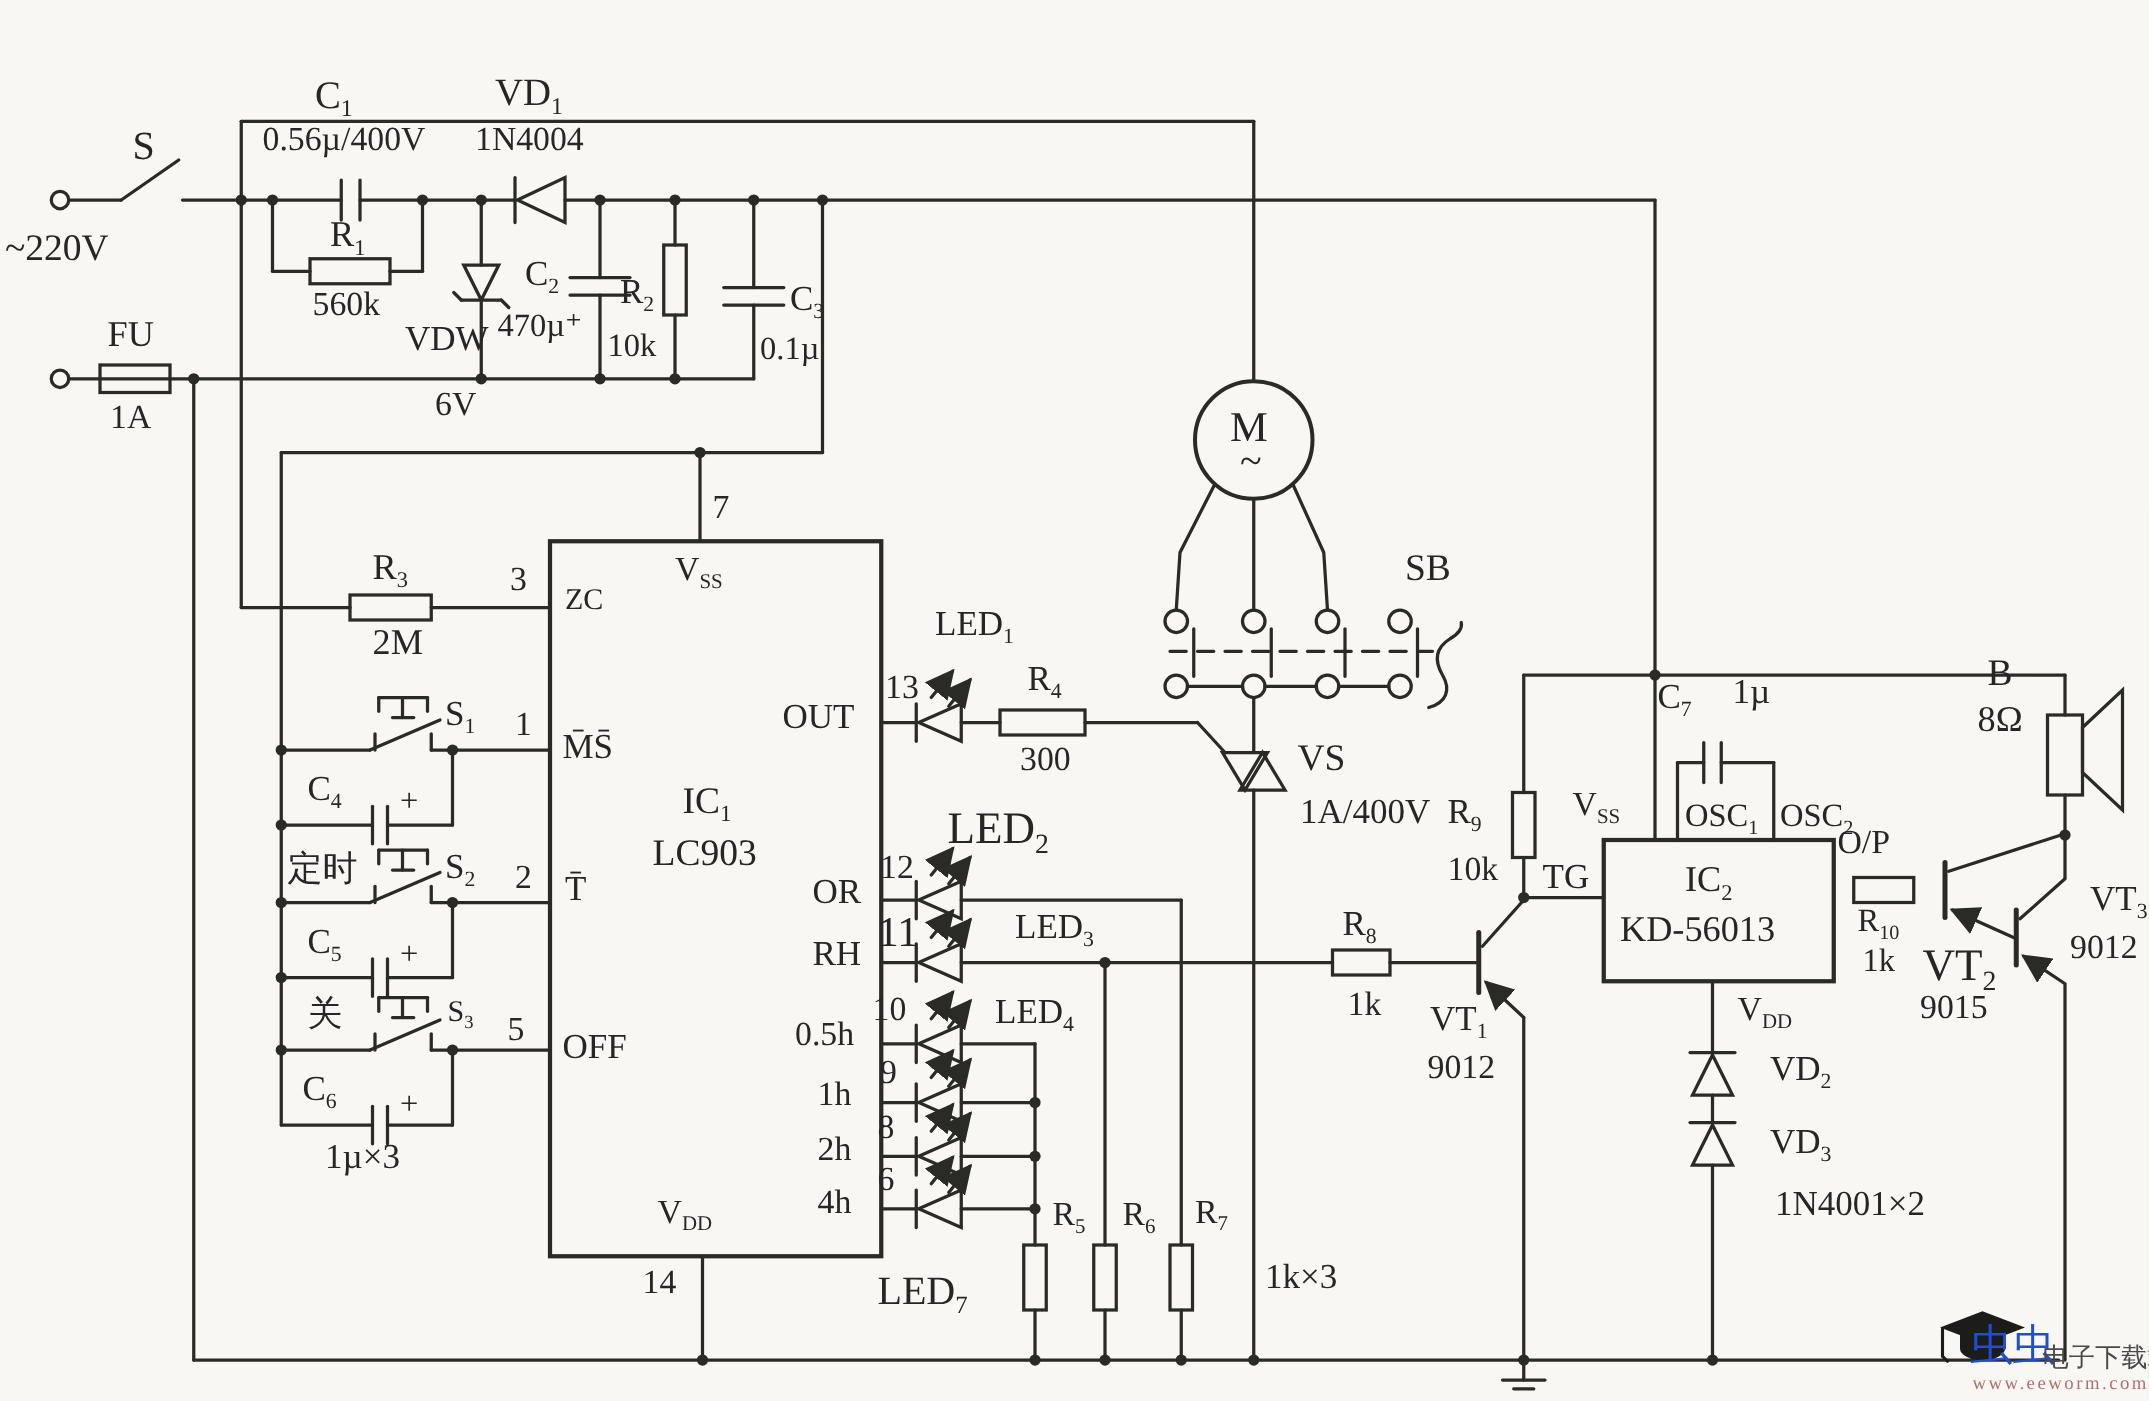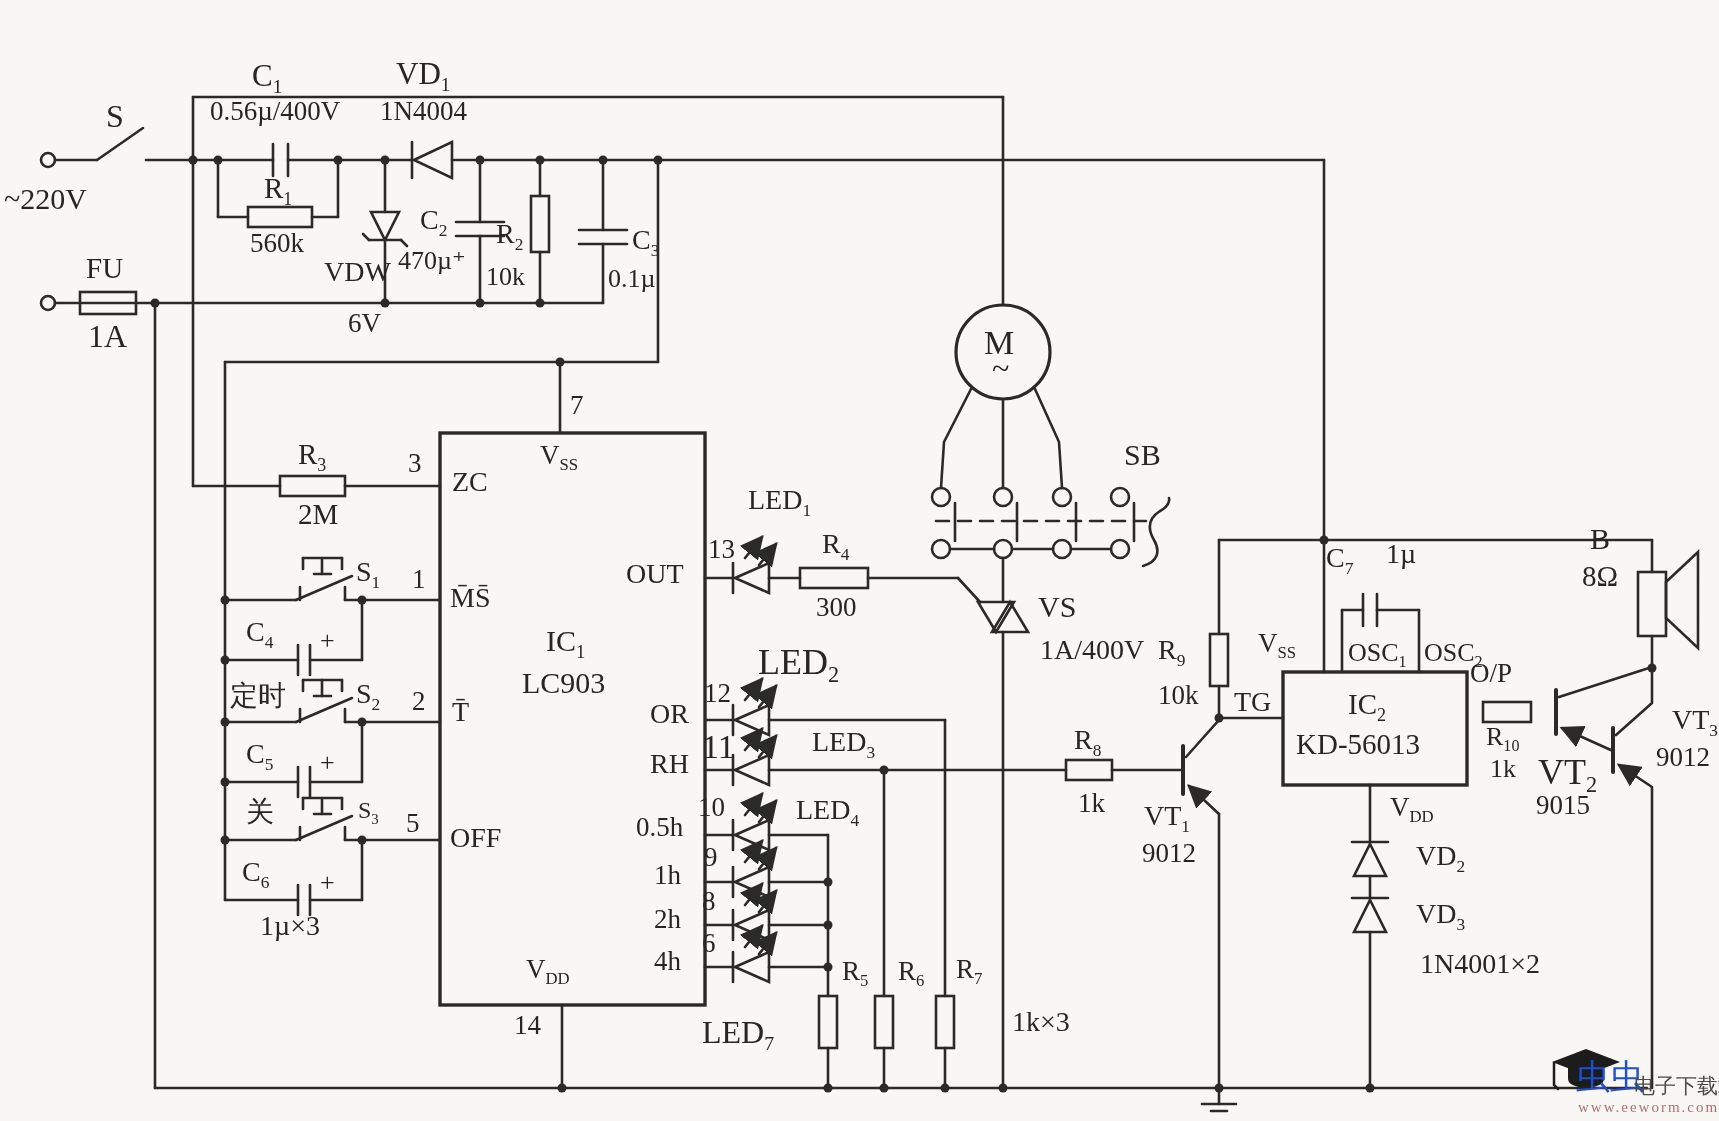--- a/index.html
+++ b/index.html
@@ -396,39 +396,39 @@
   <g fill="#1c1c1a" stroke="none">
     <polygon points="1552,1062 1586,1049 1620,1062 1586,1075"></polygon>
     <path d="M1568,1068 h36 v11 a18,9 0 0 1 -36,0 z"></path>
     <path d="M1554,1063 v22 l4,4" fill="none" stroke="#1c1c1a" stroke-width="2.5"></path>
   </g>
 </svg>
 
 <div class="lb" style="left:106px;top:100px;font-size:32px">S</div>
 <div class="lb" style="left:4px;top:184px;font-size:30px">~220V</div>
 <div class="lb" style="left:86px;top:254px;font-size:29px">FU</div>
-<div class="lb" style="left:88px;top:320px;font-size:32px">1A</div>
+<div class="lb" style="left:88px;top:320px;font-size:27px">1A</div>
 <div class="lb" style="left:252px;top:60px;font-size:31px">C<sub>1</sub></div>
 <div class="lb" style="left:210px;top:98px;font-size:27px">0.56µ/400V</div>
 <div class="lb" style="left:396px;top:58px;font-size:31px">VD<sub>1</sub></div>
 <div class="lb" style="left:380px;top:98px;font-size:27px">1N4004</div>
 <div class="lb" style="left:264px;top:174px;font-size:29px">R<sub>1</sub></div>
 <div class="lb" style="left:250px;top:230px;font-size:27px">560k</div>
 <div class="lb" style="left:324px;top:258px;font-size:28px">VDW</div>
 <div class="lb" style="left:348px;top:310px;font-size:27px">6V</div>
 <div class="lb" style="left:420px;top:206px;font-size:28px">C<sub>2</sub></div>
 <div class="lb" style="left:398px;top:248px;font-size:26px">470µ⁺</div>
 <div class="lb" style="left:496px;top:220px;font-size:28px">R<sub>2</sub></div>
 <div class="lb" style="left:486px;top:264px;font-size:26px">10k</div>
 <div class="lb" style="left:632px;top:226px;font-size:28px">C<sub>3</sub></div>
 <div class="lb" style="left:608px;top:266px;font-size:26px">0.1µ</div>
 <div class="lb" style="left:298px;top:440px;font-size:29px">R<sub>3</sub></div>
 <div class="lb" style="left:298px;top:500px;font-size:29px">2M</div>
 <div class="lb" style="left:408px;top:450px;font-size:27px">3</div>
-<div class="lb" style="left:452px;top:468px;font-size:28px">ZC</div>
+<div class="lb" style="left:452px;top:468px;font-size:24px">ZC</div>
 <div class="lb" style="left:540px;top:442px;font-size:27px">V<sub>SS</sub></div>
 <div class="lb" style="left:570px;top:392px;font-size:27px">7</div>
 <div class="lb" style="left:450px;top:584px;font-size:28px">M̄S̄</div>
 <div class="lb" style="left:412px;top:566px;font-size:27px">1</div>
 <div class="lb" style="left:452px;top:698px;font-size:28px">T̄</div>
 <div class="lb" style="left:412px;top:688px;font-size:27px">2</div>
 <div class="lb" style="left:450px;top:824px;font-size:28px">OFF</div>
 <div class="lb" style="left:406px;top:810px;font-size:27px">5</div>
 <div class="lb" style="left:626px;top:560px;font-size:28px">OUT</div>
 <div class="lb" style="left:546px;top:626px;font-size:30px">IC<sub>1</sub></div>

